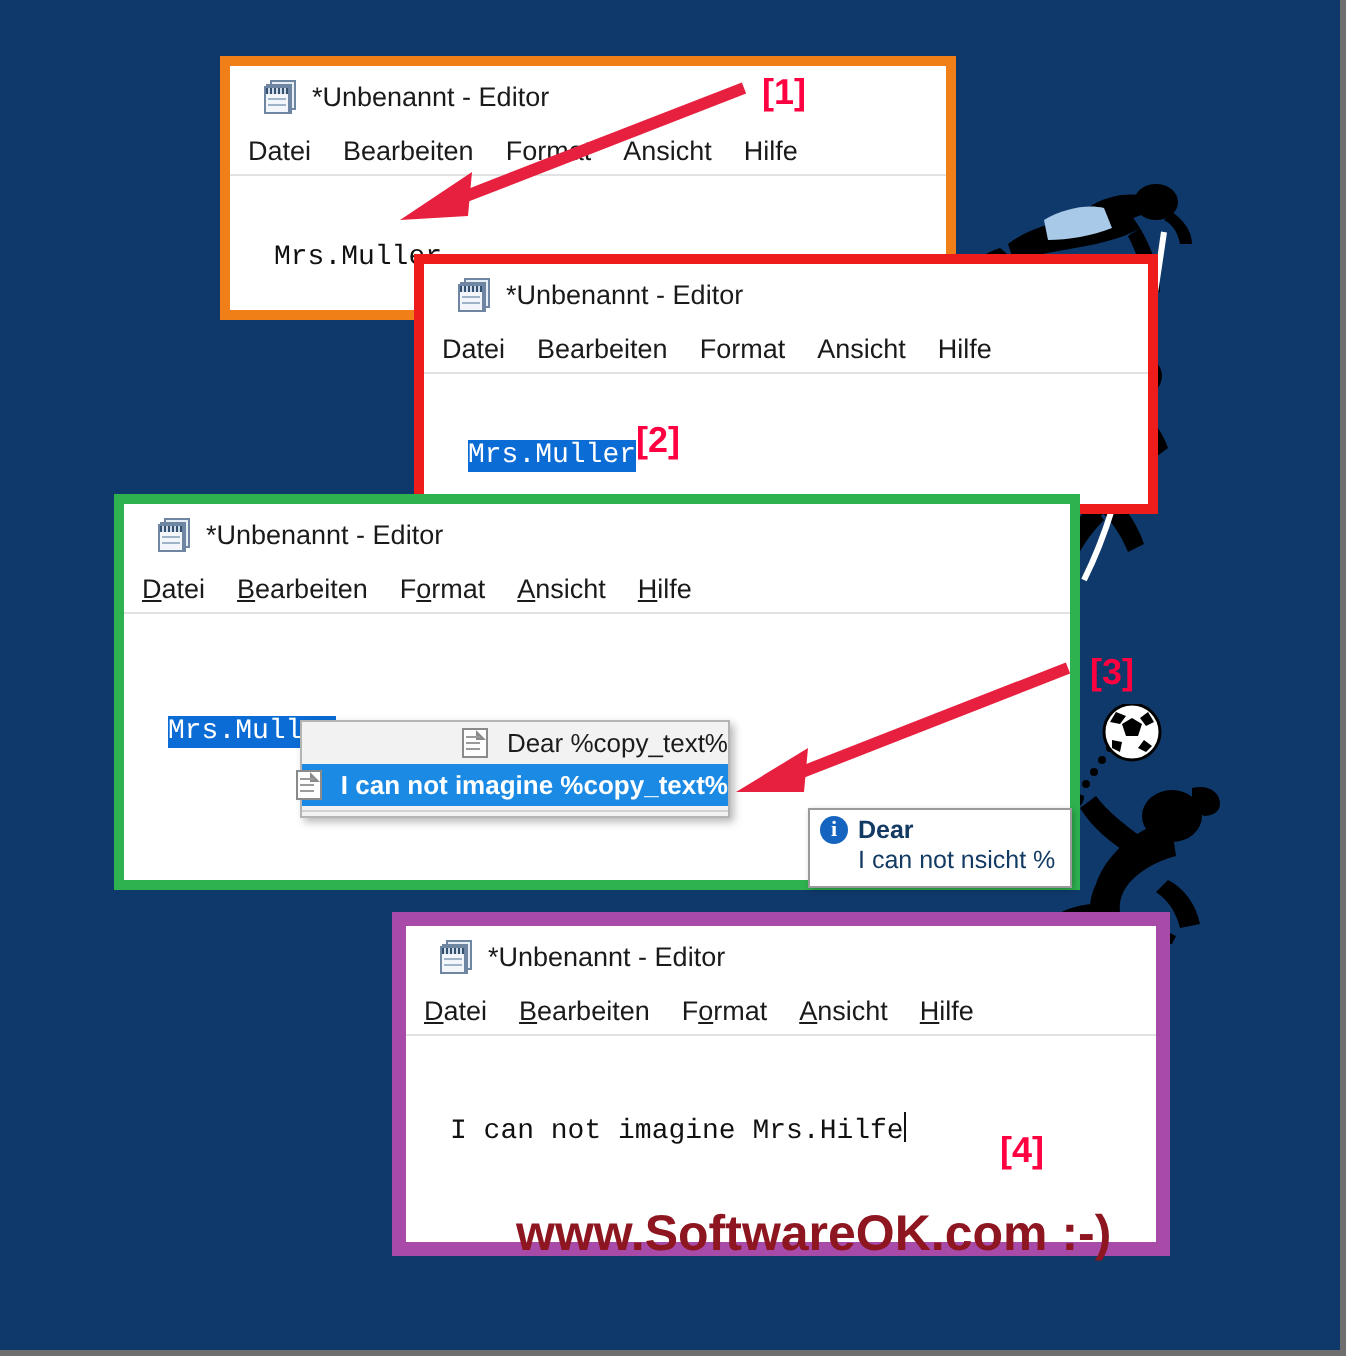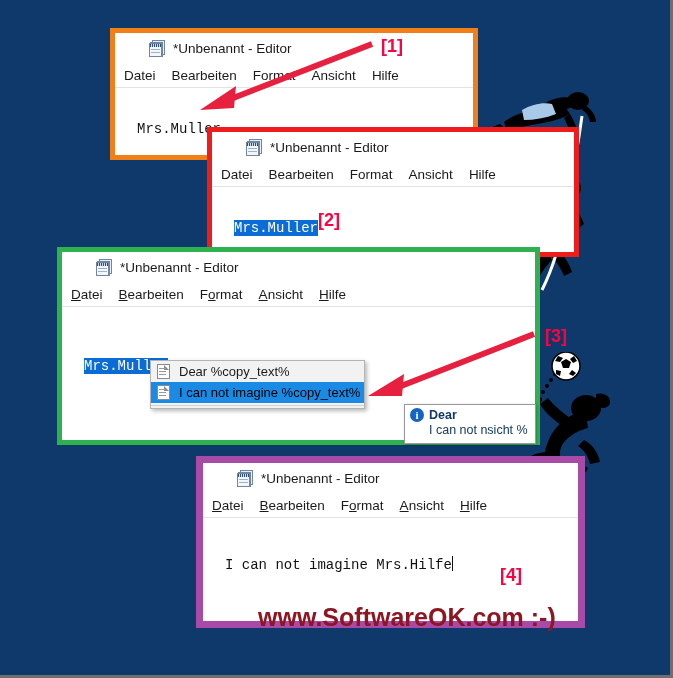--- a/index.html
+++ b/index.html
@@ -19,21 +19,21 @@
     position:absolute;right:2px;top:8px;
     color:#ff0040;font-weight:bold;font-size:27px;
     letter-spacing:0px;white-space:nowrap;
     transform-origin:right top;
     transform:rotate(90deg) translate(0,-100%);
     font-family:"Liberation Sans", sans-serif;
   }
 
   
   .win{position:absolute;background:#ffffff;box-sizing:border-box;}
-  .win .titlebar{display:flex;align-items:center;height:30px;padding-left:2px;background:#fff;margin-left:32px;}
+  .win .titlebar{display:flex;align-items:center;height:30px;padding-left:17px;background:#fff;}
   .win .np-icon{width:17px;height:17px;position:relative;flex:0 0 auto;margin-right:7px;}
   .win .title{font-size:13.5px;color:#1a1a1a;white-space:nowrap;}
   .win .menubar{display:flex;align-items:center;gap:16px;height:24px;padding-left:9px;
     border-bottom:1px solid #e2e2e2;background:#fff;}
   .win .menubar span{font-size:13.5px;color:#1a1a1a;white-space:nowrap;}
   .win .canvas{position:relative;background:#fff;flex:1 1 auto;}
   .win .doc{
     position:absolute;left:22px;
     font-family:Liberation Mono, monospace;
     font-size:14px;color:#111;white-space:pre;
@@ -51,22 +51,22 @@
   .np-icon .ln{position:absolute;left:2px;width:9px;height:1px;background:#9fb3c8;}
 
   
   .marker{position:absolute;color:#ff0040;font-weight:bold;font-size:18px;font-family:"Liberation Sans",sans-serif;}
 
   
   #ctxmenu{
     position:absolute;background:#f2f2f2;border:1px solid #b4b4b4;
     box-shadow:2px 2px 4px rgba(0,0,0,.28);box-sizing:border-box;
   }
-  #ctxmenu .mi{display:flex;align-items:center;height:21px;padding-left:6px;font-size:13px;color:#1b1b1b;white-space:nowrap;}
-  #ctxmenu .mi.hl{background:#1a8ae5;color:#000000;}
+  #ctxmenu .mi{display:flex;align-items:center;height:21px;padding-left:6px;font-size:13px;color:#1b1b1b;white-space:nowrap;justify-content:flex-end;}
+  #ctxmenu .mi.hl{background:#1a8ae5;color:#ffffff;font-weight:bold;}
   #ctxmenu .sep{height:1px;background:#d2d2d2;margin:2px 0;}
   .doc-ico{width:13px;height:15px;position:relative;margin-right:9px;flex:0 0 auto;}
   .doc-ico .sheet{position:absolute;inset:0;background:#fdfdfd;border:1px solid #8a8a8a;}
   .doc-ico .sheet:after{content:"";position:absolute;right:0;top:0;border-width:0 5px 5px 0;
     border-style:solid;border-color:#8a8a8a #ffffff;}
   .doc-ico .l{position:absolute;left:2px;width:7px;height:1px;background:#9a9a9a;}
   .qtp-ico{width:15px;height:14px;position:relative;margin-right:7px;flex:0 0 auto;}
   .qtp-ico .kb{position:absolute;left:0;bottom:0;width:15px;height:9px;background:#2a7fc9;border:1px solid #14538c;box-sizing:border-box;}
   .qtp-ico .kb:after{content:"";position:absolute;left:1px;top:1px;right:1px;bottom:1px;
     background:repeating-linear-gradient(90deg,#cfe4f6 0 2px,#2a7fc9 2px 3px);}

